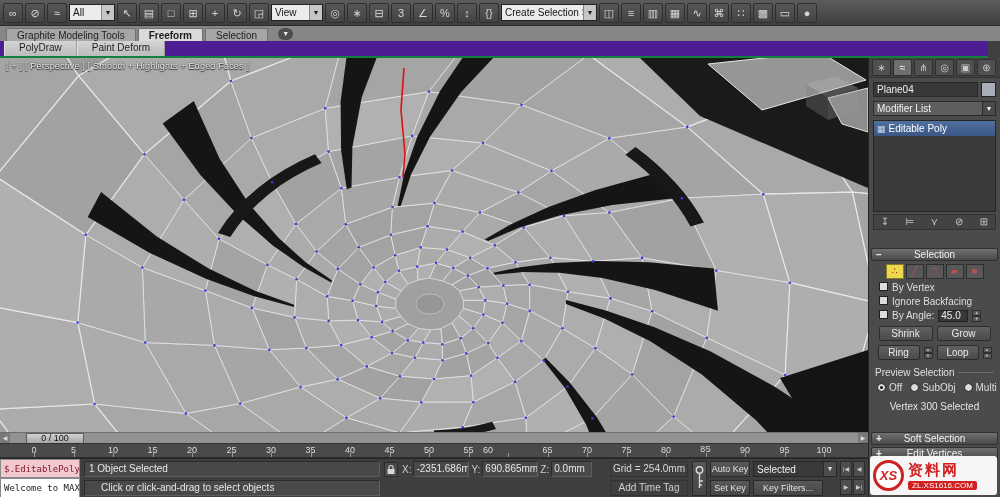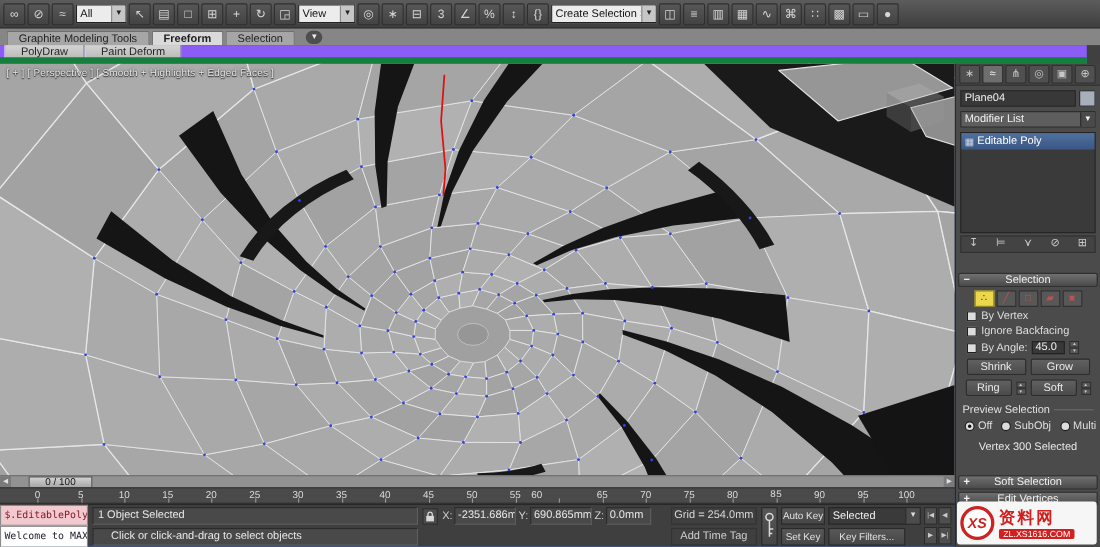--- a/index.html
+++ b/index.html
@@ -11,21 +11,21 @@
 .tb-icon{width:20px;height:20px;flex:0 0 auto;background:linear-gradient(#575757,#434343);border:1px solid #2f2f2f;border-radius:2px;color:#d6d6d6;font-size:11px;line-height:18px;text-align:center;cursor:pointer}
 .tb-combo{height:17px;background:#ececec;border:1px solid #222;color:#111;display:flex;align-items:center;font-size:10px;flex:0 0 auto;overflow:hidden}
 .tb-combo .txt{padding:0 3px;white-space:nowrap;overflow:hidden;flex:1}
 .tb-combo .arr{width:13px;height:100%;background:#c6c6c6;border-left:1px solid #888;text-align:center;font-size:7px;line-height:15px;color:#222}
 
 
 .ribbon-tabs{position:absolute;top:26px;left:0;right:0;height:15px;background:#868686;display:flex;align-items:flex-end;padding-left:6px;gap:2px}
 .rtab{padding:1px 10px 0;font-size:10px;color:#1d1d1d;background:#a6a6a6;border:1px solid #6f6f6f;border-bottom:none;border-radius:2px 2px 0 0;white-space:nowrap;cursor:pointer}
 .rtab.active{background:#dadada;font-weight:bold}
 .ribbon-min{margin-left:8px;margin-bottom:1px;width:15px;height:12px;background:#4e4e4e;color:#eee;border-radius:7px;font-size:7px;line-height:12px;text-align:center;cursor:pointer}
-.ribbon-body{position:absolute;top:41px;left:0;right:12px;height:17px;background:#8b5cf6;border-bottom:6px solid #15803d;display:flex;padding-left:4px}
+.ribbon-body{position:absolute;top:41px;left:0;right:12px;height:17px;background:#4c1d95;border-bottom:2px solid #15803d;display:flex;padding-left:4px}
 .rpanel{padding:1px 14px 0;font-size:10px;color:#1f1f1f;background:linear-gradient(#d4d4d4,#bcbcbc);border-right:1px solid #9c9c9c;border-left:1px solid #e2e2e2;cursor:pointer}
 
 
 .viewport{position:absolute;top:58px;left:0;width:868px;height:456px;background:#3b82f6;overflow:hidden}
 .viewport svg{position:absolute;inset:0}
 .vp-label{position:absolute;top:3px;left:6px;font-size:9px;color:#e8e8e8;text-shadow:0 1px 1px #222,0 0 2px #333;letter-spacing:.2px}
 
 
 .track-row{position:absolute;top:432px;left:0;width:868px;height:11px;background:#929292;border-top:1px solid #6d6d6d}
 .time-slider{position:absolute;left:26px;top:0;width:58px;height:11px;background:linear-gradient(#d2d2d2,#a6a6a6);border:1px solid #5f5f5f;font-size:9px;color:#111;text-align:center;line-height:9px;cursor:pointer}
@@ -78,21 +78,21 @@
 .stack-row .st-ic{font-size:9px;color:#cfd6e4}
 .cp-stacktools{display:flex;justify-content:space-between;margin:2px 4px 0;padding:1px 3px;background:#434343;border:1px solid #313131;height:16px}
 .st-btn{width:16px;text-align:center;color:#c9c9c9;font-size:10px;line-height:12px;cursor:pointer}
 .rollout{position:relative;margin:18px 2px 0;height:13px;background:linear-gradient(#707070,#4a4a4a);border:1px solid #303030;border-radius:2px;color:#f2f2f2;text-align:center;line-height:12px;font-size:10px;cursor:pointer}
 .rollout.mt20{margin-top:20px}
 .rollout.mt2{margin-top:2px}
 .ro-sign{position:absolute;left:4px;top:0;font-weight:bold}
 .subobj-row{display:flex;justify-content:center;gap:2px;margin-top:3px}
 .so-btn{width:18px;height:15px;background:#585858;border:1px solid #2d2d2d;color:#c05050;text-align:center;line-height:13px;font-size:9px;cursor:pointer}
 .so-btn.active{background:#ecd84d;color:#a00000;border-color:#8a7d2a}
-.cp-check{display:flex;align-items:center;gap:4px;margin:3px 0 0 10px;color:#dedede;cursor:pointer}
+.cp-check{display:flex;gap:4px;margin:3px 0 0 10px;color:#dedede;cursor:pointer}
 .cb{width:9px;height:9px;background:#dcdcdc;border:1px solid #1f1f1f;display:inline-block}
 .num-field{width:30px;height:12px;background:#383838;border:1px solid #222;color:#eee;padding:0 2px;line-height:10px;cursor:text}
 .spin{display:flex;flex-direction:column;width:9px;cursor:pointer}
 .spin i{height:6px;background:#585858;border:1px solid #2e2e2e;font-size:4px;line-height:4px;text-align:center;color:#ccc;font-style:normal}
 .btn-row{display:flex;justify-content:center;align-items:center;gap:4px;margin-top:4px}
 .cp-btn{background:linear-gradient(#616161,#4b4b4b);border:1px solid #2c2c2c;border-radius:2px;color:#eaeaea;text-align:center;height:15px;line-height:13px;font-size:10px;cursor:pointer}
 .w54{width:54px}.w42{width:42px}
 .group-label{display:flex;align-items:center;margin:7px 6px 0;gap:4px;color:#e0e0e0}
 .gl-line{flex:1;height:1px;background:#6b6b6b}
 .radio-row{display:flex;align-items:center;gap:8px;margin:4px 0 0 8px;color:#dedede}
@@ -677,21 +677,21 @@
     <div class="btn-row">
       <div class="cp-btn w54">Shrink</div>
       <div class="cp-btn w54">Grow</div>
     </div>
     <div class="btn-row">
       <div class="cp-btn w42">Ring</div>
       <span class="spin">
           <i>▲</i>
           <i>▼</i>
         </span>
-      <div class="cp-btn w42">Soft</div>
+      <div class="cp-btn w42">Loop</div>
       <span class="spin">
           <i>▲</i>
           <i>▼</i>
         </span>
     </div>
     <div class="group-label">
       <span>Preview Selection</span>
       <span class="gl-line"></span>
     </div>
     <div class="radio-row">

